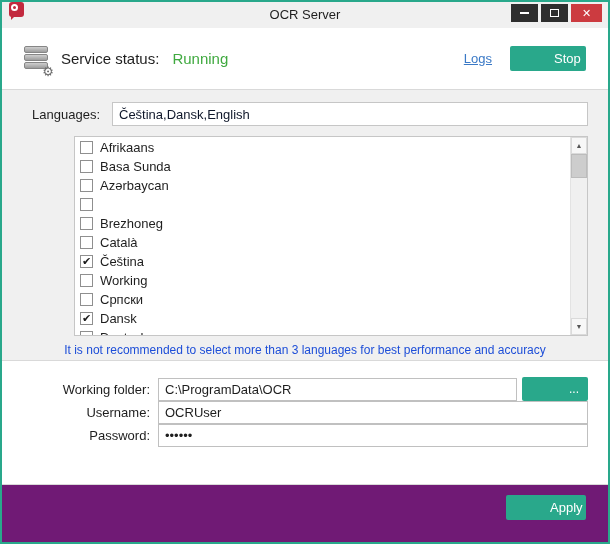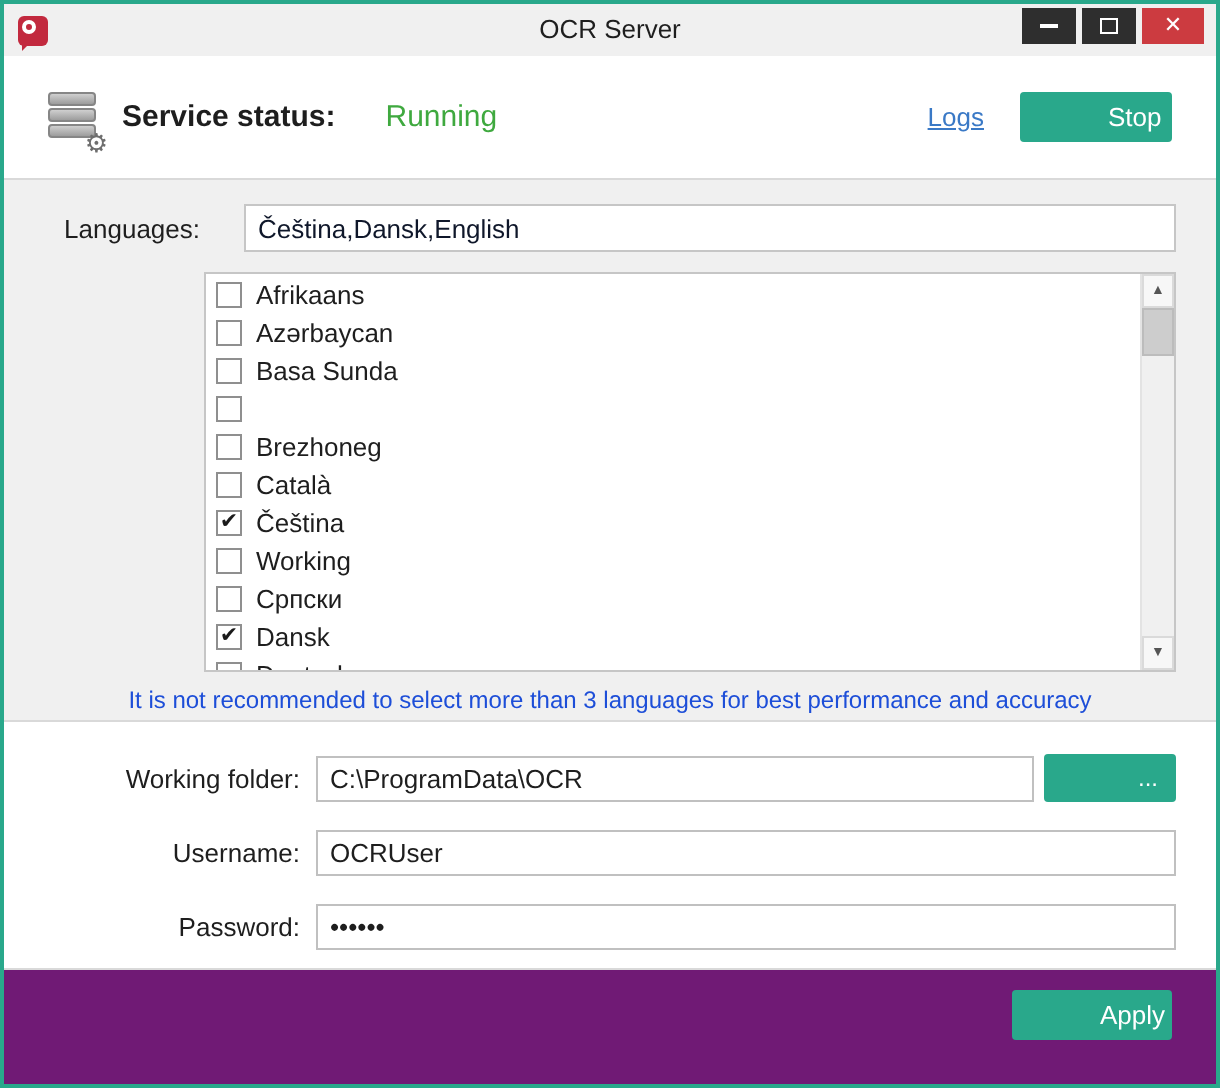--- a/index.html
+++ b/index.html
@@ -12,21 +12,21 @@
     background:#fff;
     display:flex; flex-direction:column;
     position:relative;
     overflow:hidden;
   }
 
   
   .titlebar {
     height:26px; flex:0 0 auto;
     background:#f0f0f0;
-    display:flex; align-items:center;
+    display:flex; 
     position:relative;
   }
   .app-icon {
     width:15px; height:15px; margin-left:7px;
     background:var(--logo,#C2293E); border-radius:3px;
     position:relative; flex:0 0 auto;
   }
   .logo-ring {
     position:absolute; top:2px; left:2px;
     width:7px; height:7px; border:2px solid #fff; border-radius:50%;
@@ -67,21 +67,21 @@
   .server-icon { width:24px; height:26px; position:relative; margin-right:13px; flex:0 0 auto; }
   .disk {
     height:7px; margin-bottom:1px;
     background:linear-gradient(#cfcfcf,#9d9d9d);
     border:1px solid #868686; border-radius:2px;
   }
   .gear-glyph {
     position:absolute; right:-6px; bottom:-6px;
     font-size:13px; color:#6e6e6e; line-height:1;
   }
-  .status-label { font-size:15px; font-weight:700; color:#1e1e1e; margin-right:25px; }
+  .status-label { font-size:15px; font-weight:400; color:#1e1e1e; margin-right:13px; }
   .status-value { font-size:15px; color:var(--running,#3FA93F); }
   .logs-link {
     margin-left:auto; margin-right:18px;
     font-size:13px; color:var(--link,#3A79C6);
     text-decoration:underline; cursor:pointer;
   }
   .btn {
     background:var(--accent,#29A88B); color:#fff;
     border:none; border-radius:2px;
     font-family:inherit; font-size:13px; cursor:pointer;padding-left:44px;
@@ -91,30 +91,30 @@
   
   .lang-section {
     height:271px; flex:0 0 auto;
     background:#f0f0f0;
     border-bottom:1px solid #d9d9d9;
     padding:12px 20px 0 20px;
   }
   .lang-row { display:flex; align-items:center; }
   .lang-row label {
     width:78px; flex:0 0 auto; text-align:right;
-    font-size:13px; color:#1e1e1e; margin-right:22px;
+    font-size:13px; color:#1e1e1e; margin-right:12px;
   }
   .lang-input {
     flex:1; height:24px;
     border:1px solid #c6c6c6; background:#fff;
     color:#0f172a; font-size:13px; padding:0 6px;
     font-family:inherit;
   }
   .listbox {
-    margin-left:80px; margin-top:10px; height:200px;
+    margin-left:52px; margin-top:10px; height:200px;
     background:#fff; border:1px solid #c6c6c6;
     position:relative; overflow:hidden;
   }
   .list-items { position:absolute; top:1px; left:0; right:17px; bottom:0; overflow:hidden; }
   .lang-item {
     height:19px; display:flex; align-items:center;
     padding-left:5px; font-size:13px; color:#1e1e1e; cursor:default;
   }
   .checkbox {
     width:13px; height:13px; flex:0 0 auto;
@@ -141,21 +141,21 @@
   }
   .hint { margin-top:7px; text-align:center; font-size:12px; color:#1d4ed8; }
 
   
   .settings-section {
     height:124px; flex:0 0 auto;
     background:#fff;
     border-bottom:1px solid #d9d9d9;
     padding:16px 20px 0 20px;
   }
-  .form-row { display:flex; align-items:center; margin-bottom:14px; }
+  .form-row { display:flex; align-items:center; margin-bottom:0; }
   .form-row label {
     width:128px; flex:0 0 auto; text-align:right;
     font-size:13px; color:#1e1e1e; margin-right:8px;
   }
   .text-input {
     height:23px; border:1px solid #c0c0c0; background:#fff;
     font-size:13px; color:#1e1e1e; padding:0 6px; font-family:inherit;
   }
   .flex-input { flex:1; }
   .browse-btn { width:66px; height:24px; margin-left:5px; font-size:12px; flex:0 0 auto; }
@@ -211,25 +211,25 @@
       <input class="lang-input" readonly="" value="Čeština,Dansk,English" style="">
     </div>
     <div class="listbox">
       <div class="list-items">
           <div class="lang-item">
     <span class="checkbox"></span>
     <span class="lang-label">Afrikaans</span>
   </div>
           <div class="lang-item">
     <span class="checkbox"></span>
+    <span class="lang-label">Basa Sunda</span>
+  </div>
+          <div class="lang-item">
+    <span class="checkbox"></span>
     <span class="lang-label">Azərbaycan</span>
-  </div>
-          <div class="lang-item">
-    <span class="checkbox"></span>
-    <span class="lang-label">Basa Sunda</span>
   </div>
           <div class="lang-item">
     <span class="checkbox"></span>
   </div>
           <div class="lang-item">
     <span class="checkbox"></span>
     <span class="lang-label">Brezhoneg</span>
   </div>
           <div class="lang-item">
     <span class="checkbox"></span>

